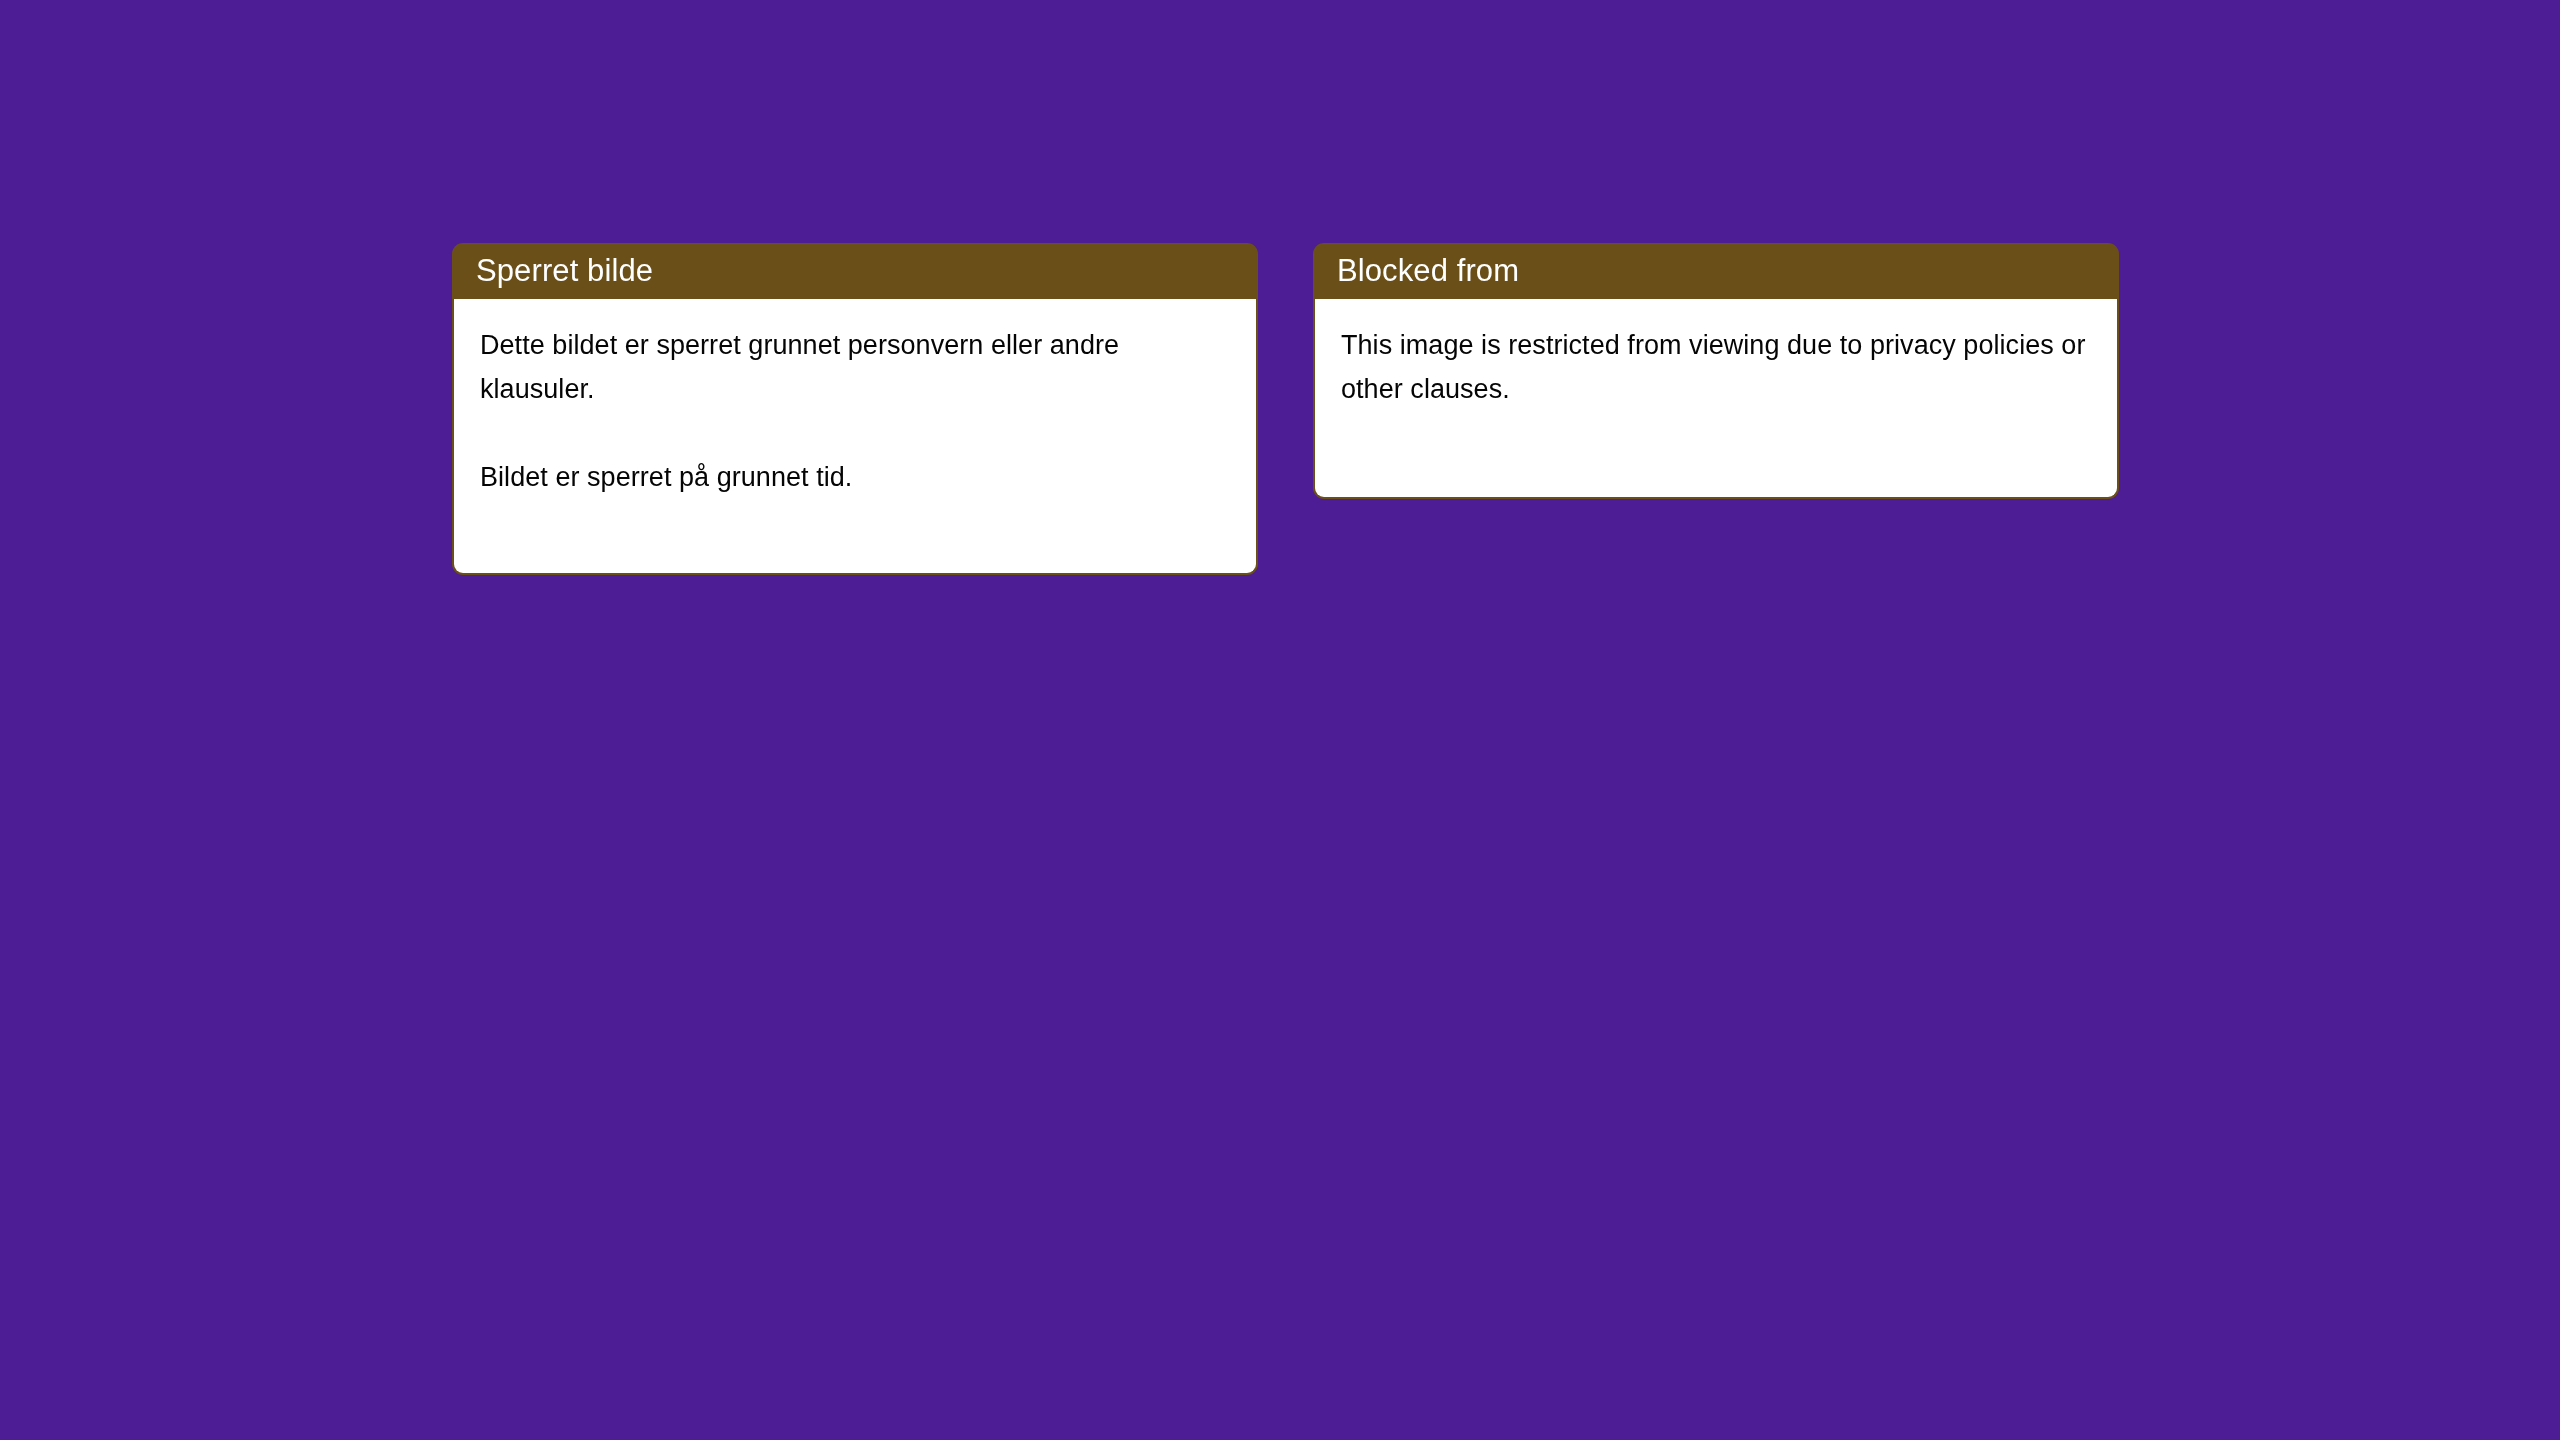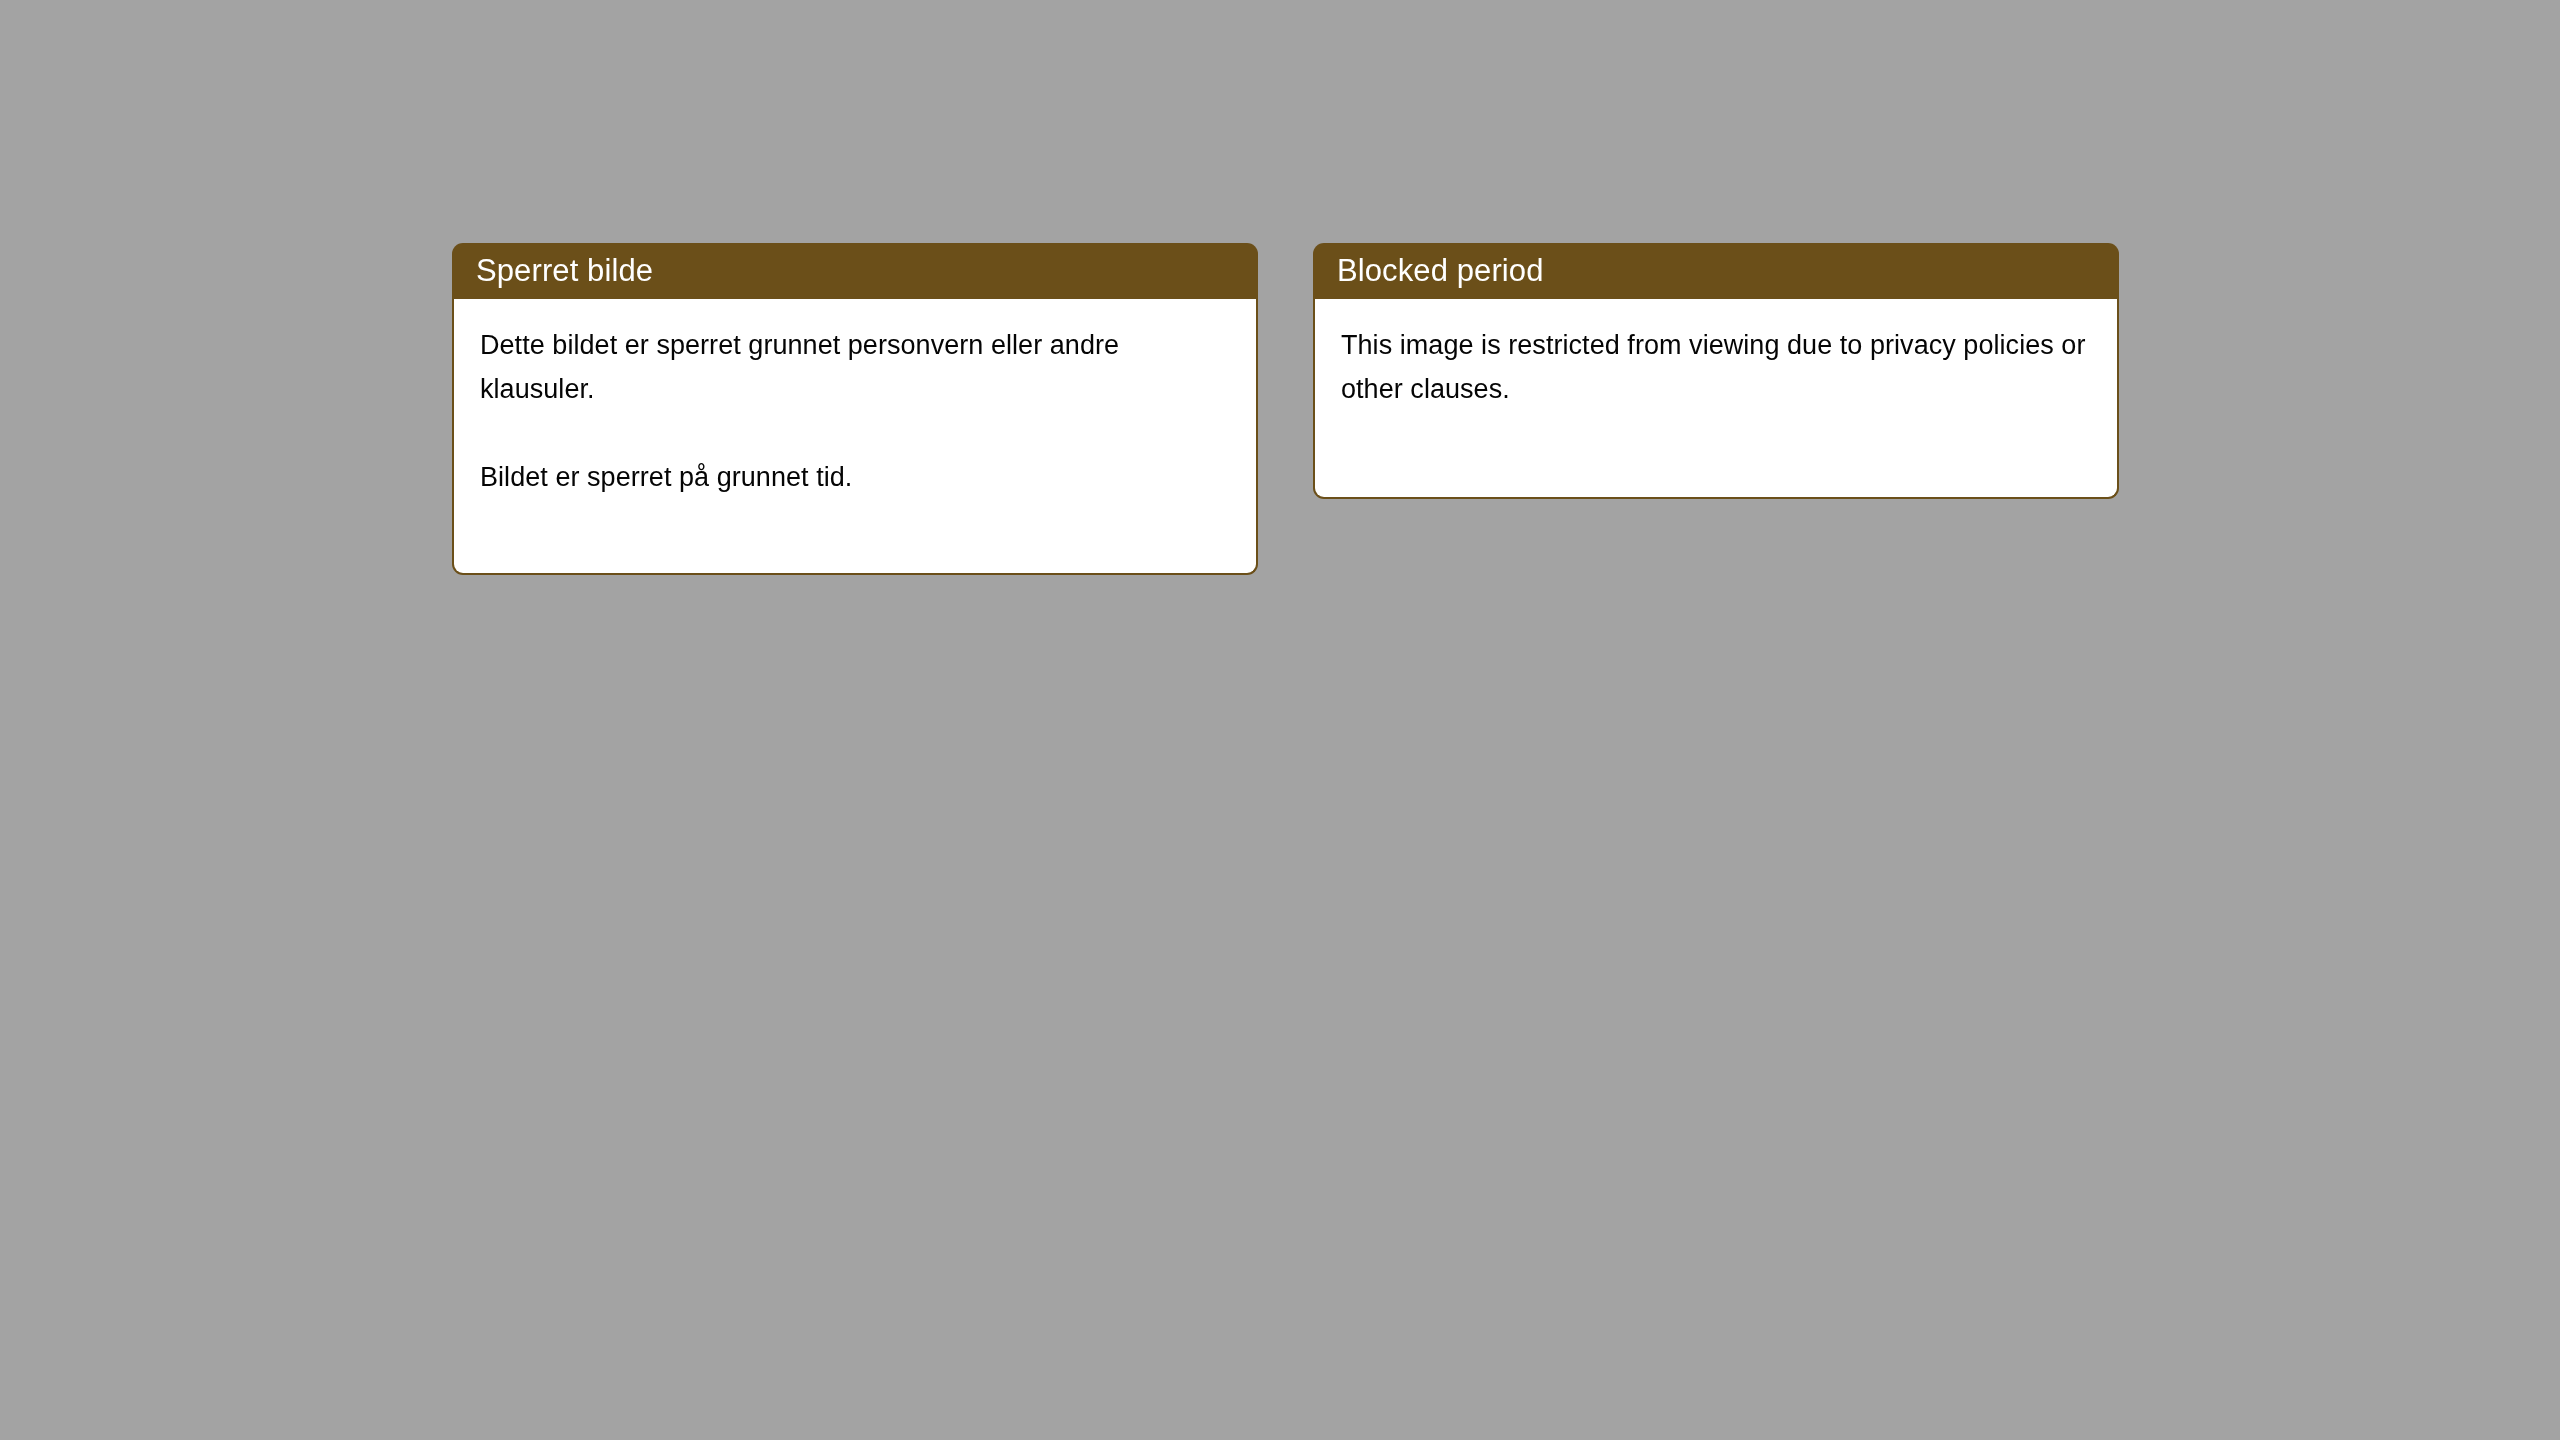--- a/index.html
+++ b/index.html
@@ -13,21 +13,21 @@
     height: 1440px;
     position: relative;
     overflow: hidden;
     font-family: "Liberation Sans", sans-serif;
     -webkit-font-smoothing: antialiased;
   }
 
   .canvas {
     position: absolute;
     inset: 0;
-    background: #a3a3a3;
+    background: #4c1d95;
   }
 
   
   .notice-card {
     position: absolute;
     box-sizing: border-box;
   }
 
   .notice-card .card-header {
     box-sizing: border-box;
@@ -103,20 +103,20 @@
       <span class="card-header-title">Sperret bilde</span>
     </div>
     <div class="card-body">
       <p class="card-paragraph">Dette bildet er sperret grunnet personvern eller andre klausuler.</p>
       <p class="card-paragraph">Bildet er sperret på grunnet tid.</p>
     </div>
   </section>
 
   <section class="notice-card" id="card-en">
     <div class="card-header">
-      <span class="card-header-title">Blocked period</span>
+      <span class="card-header-title">Blocked from</span>
     </div>
     <div class="card-body">
       <p class="card-paragraph">This image is restricted from viewing due to privacy policies or other clauses.</p>
     </div>
   </section>
 
 </div>
 
 </body></html>

